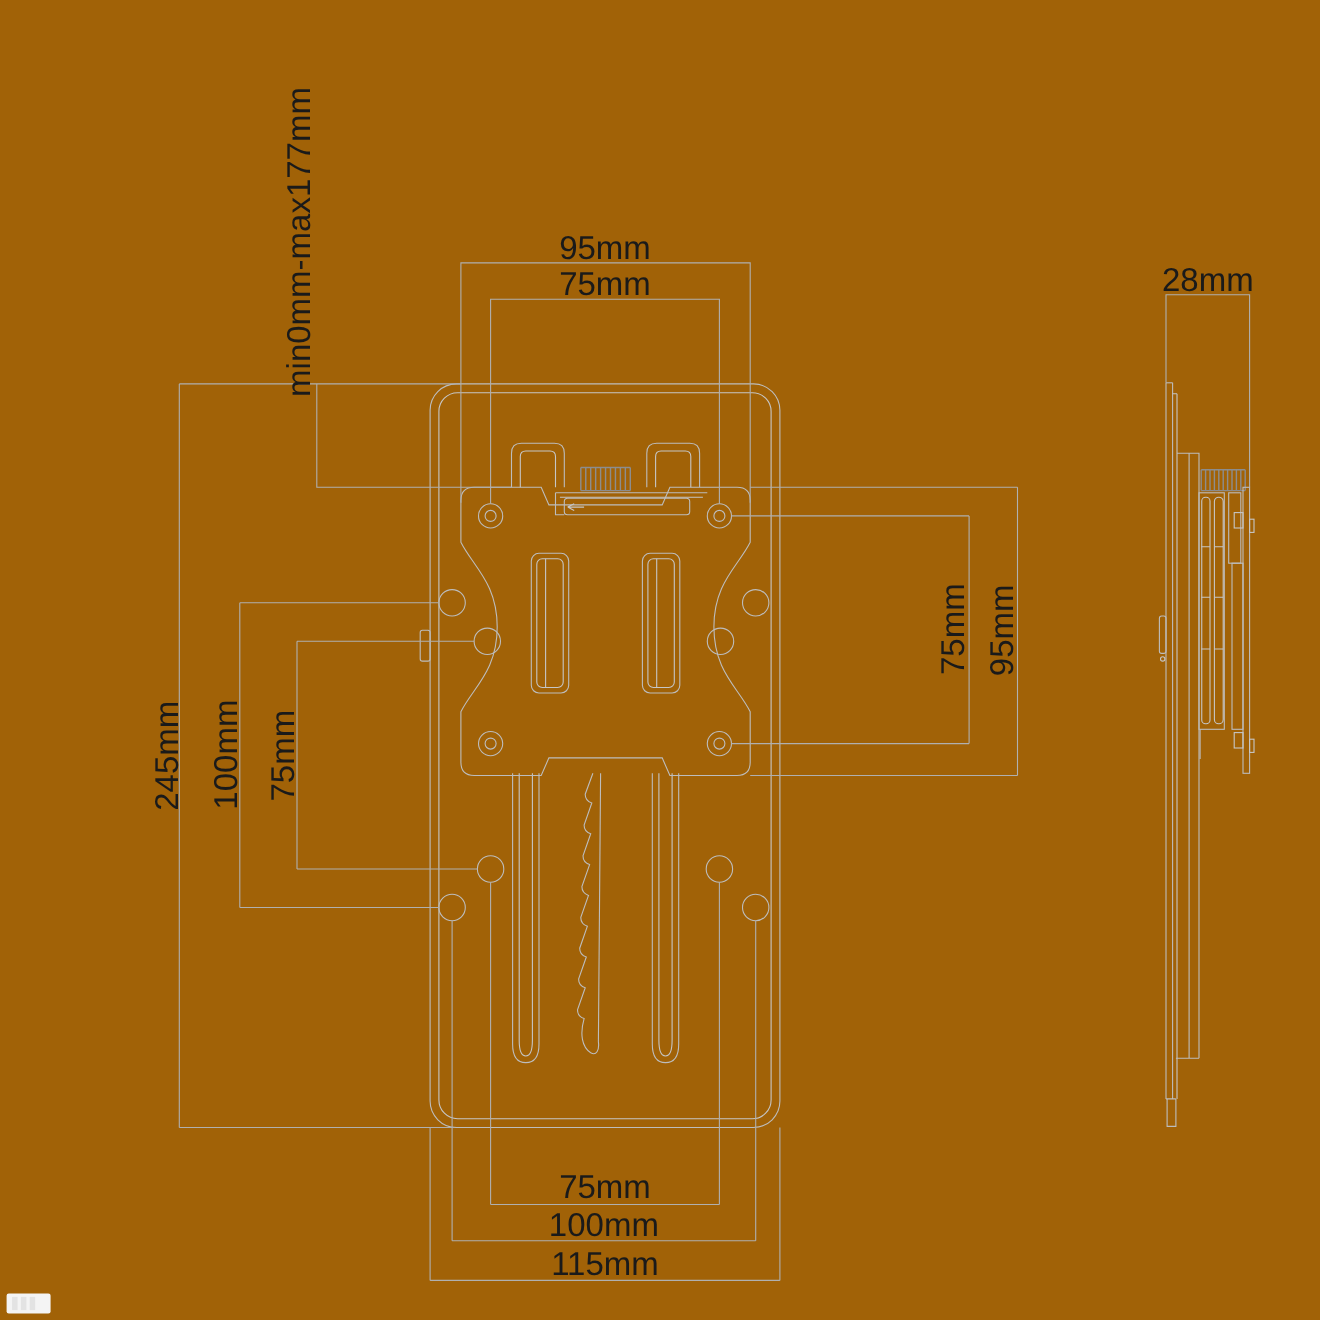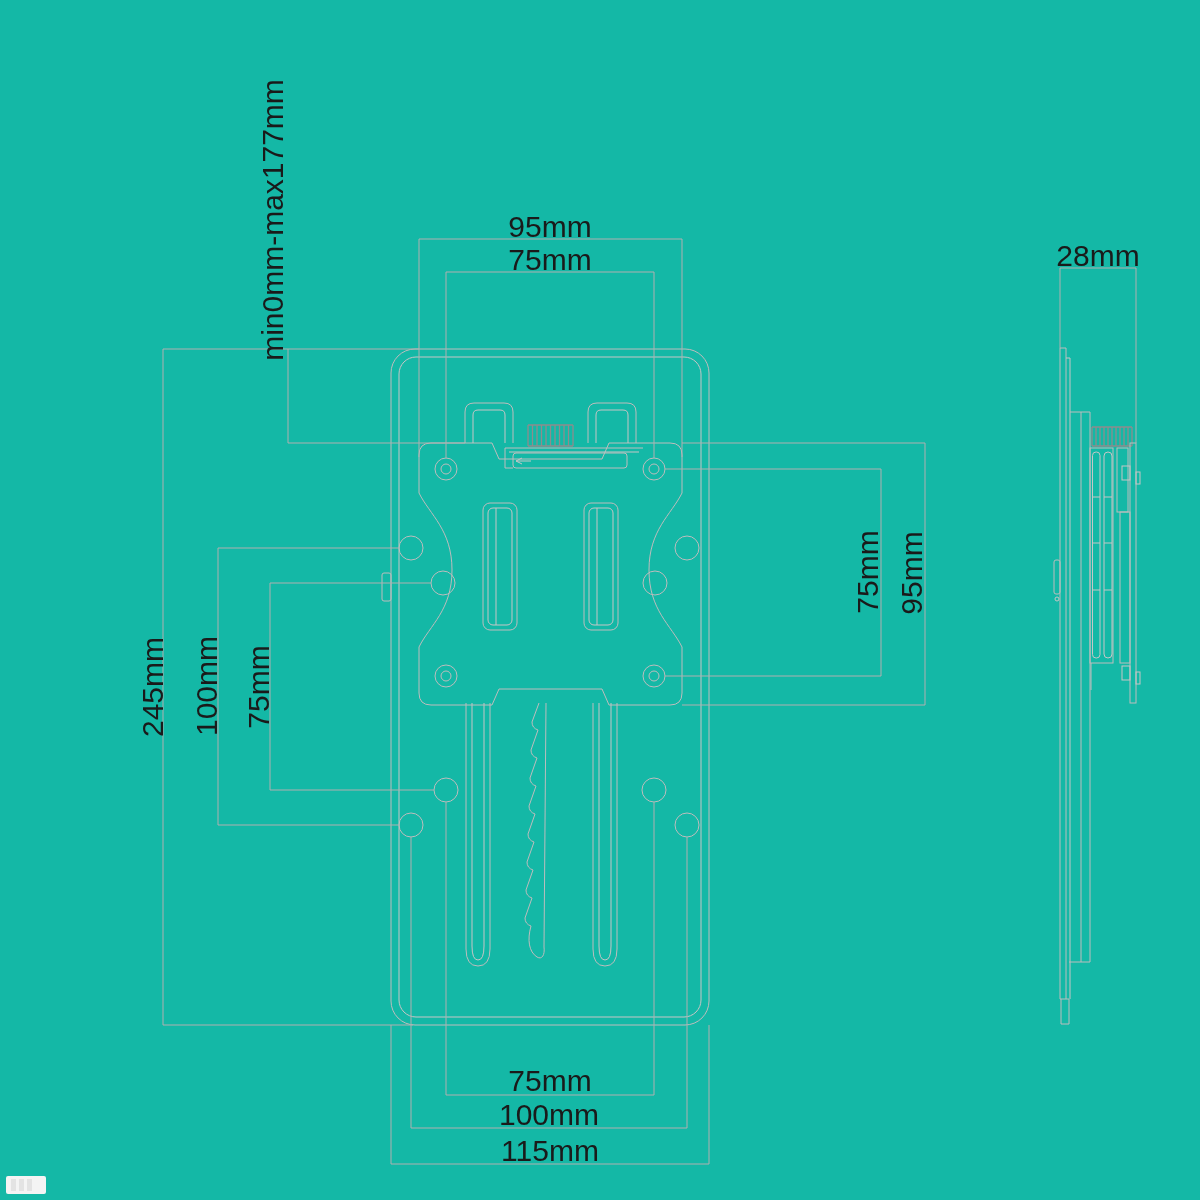--- a/index.html
+++ b/index.html
@@ -1,16 +1,16 @@
 <!DOCTYPE html>
 <html><head>
 <meta charset="utf-8">
 <style>
   html,body{margin:0;padding:0;background:#ffffff;}
-  .canvas{width:1200px;height:1200px;position:relative;background:#14b8a6;overflow:hidden;}
+  .canvas{width:1200px;height:1200px;position:relative;background:#a16207;overflow:hidden;}
   svg{display:block;}
   .ol{stroke:#bdbdbd;stroke-width:1;fill:none;}
   .ol2{stroke:#c6c6c6;stroke-width:1;fill:none;}
   .dl{stroke:#b0b0b0;stroke-width:1;fill:none;}
   .kn{stroke:#8d8d8d;stroke-width:1.3;fill:none;}
   .dim-label{font-family:"Liberation Sans",sans-serif;font-size:30px;fill:#1a1a1a;}
   .wm-base{fill:#f4f4f4;}
   .wm-bar{fill:#e3e3e3;}
 </style>
 </head>

